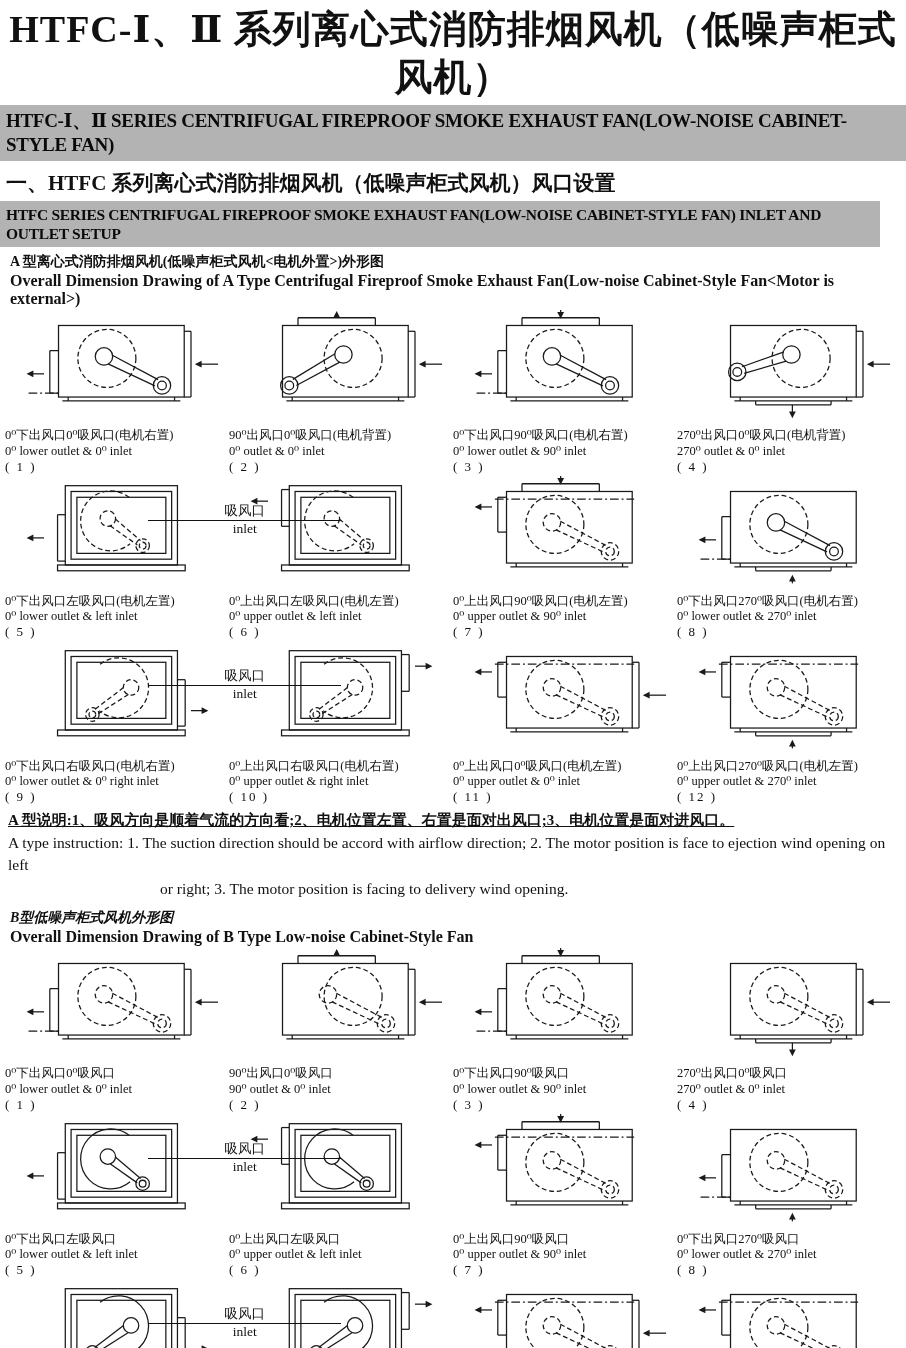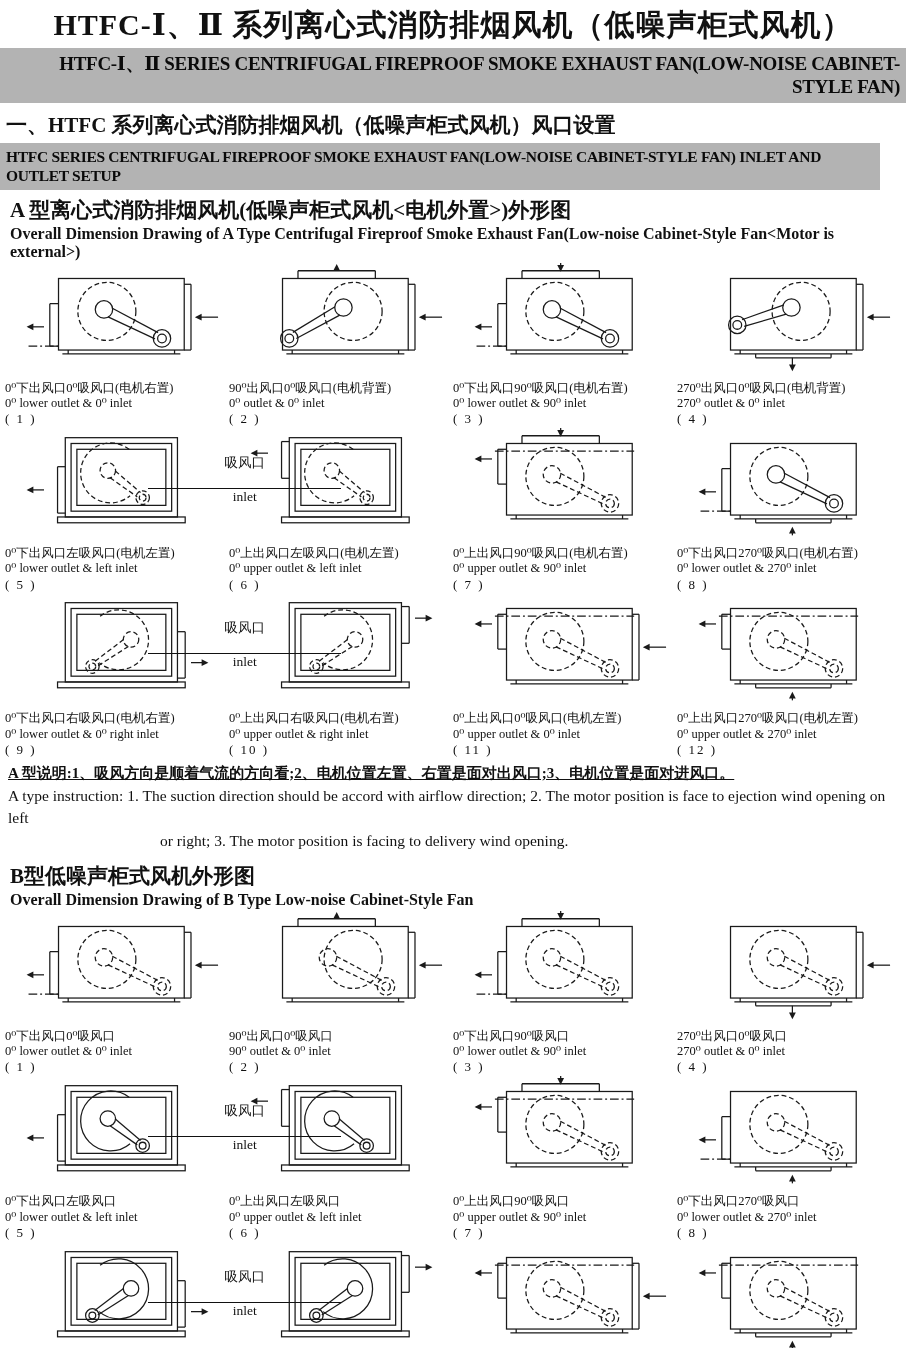--- a/index.html
+++ b/index.html
@@ -1,45 +1,45 @@
 <!DOCTYPE html>
 <html><head>
 <meta charset="utf-8">
 <style>
   html,body{margin:0;padding:0;background:#ffffff;}
   body{width:906px;height:1348px;overflow:hidden;color:#111;
        font-family:"Liberation Serif","DejaVu Serif",serif;}
   .page{width:906px;height:1348px;position:relative;}
-  .main-title{font-size:30px;font-weight:bold;text-align:center;
+  .main-title{font-size:38px;font-weight:bold;text-align:center;
       margin:6px 4px 4px 4px;letter-spacing:1px;line-height:1.25;}
   .banner{background:#b3b3b3;color:#0a0a0a;font-weight:bold;
       padding:4px 6px;line-height:1.25;letter-spacing:-0.3px;}
-  .banner.b1{font-size:19px;margin:2px 0 4px 0;text-align:right;}
+  .banner.b1{font-size:19px;margin:2px 0 4px 0;text-align:left;}
   .banner.b2{font-size:15.5px;width:868px;margin:2px 0 6px 0;text-align:left;}
   .sec1-heading{font-size:21px;font-weight:bold;margin:8px 12px 4px 6px;}
-  .sec-title-cn{font-size:21px;font-weight:bold;margin:4px 0 0 10px;}
+  .sec-title-cn{font-size:14px;font-weight:bold;margin:4px 0 0 10px;}
   .sec-title-en{font-size:16px;margin:1px 0 2px 10px;font-weight:bold;}
   .fan-grid{width:896px;margin:0 auto;}
   .fan-row{display:grid;grid-template-columns:repeat(4,1fr);
       position:relative;margin-bottom:1px;}
   .fan-cell{text-align:left;}
   .fig svg{display:block;margin:0 auto;}
   .cap{font-size:12.5px;line-height:1.22;white-space:nowrap;}
   .cap.cn{font-size:12.5px;}
   .cap.en{font-size:12.5px;}
   .cap.num{font-size:13px;letter-spacing:2px;}
   .inlet-overlay{position:absolute;left:16%;width:21.5%;top:26px;pointer-events:none;}
   .inlet-overlay .cnl{display:block;text-align:center;font-size:13.5px;
-      border-bottom:1.3px solid #111;padding-bottom:16px;}
+      border-bottom:1.3px solid #111;padding-bottom:0;}
   .inlet-overlay .enl{display:block;text-align:center;font-size:13.5px;}
   .note-cn{font-size:15px;font-weight:bold;text-decoration:underline;
       margin:6px 0 2px 8px;}
   .note-en{font-size:15.5px;margin:2px 0 0 8px;line-height:1.4;}
   .note-en.l2{margin-left:160px;}
-  .secb{margin-top:10px;}
+  .secb{margin-top:10px;font-style:italic;}
 </style>
 </head>
 <body>
 
 <div class="page">
 
   <div class="main-title">HTFC-Ⅰ、Ⅱ 系列离心式消防排烟风机（低噪声柜式风机）</div>
 
   <div class="banner b1">HTFC-Ⅰ、Ⅱ SERIES CENTRIFUGAL FIREPROOF SMOKE EXHAUST FAN(LOW-NOISE CABINET-STYLE FAN)</div>
 
@@ -239,21 +239,21 @@
               <line x1="36" y1="22" x2="36" y2="58" stroke="#1a1a1a" fill="none" stroke-width="1.3"></line>
               <line x1="30" y1="32" x2="14" y2="32" stroke="#1a1a1a" fill="none" stroke-width="1.3"></line>
               <polygon points="12,32 19,28.5 19,35.5" fill="#1a1a1a"></polygon>
               <line x1="61" y1="8" x2="141" y2="8" stroke="#1a1a1a" fill="none" stroke-width="1.3"></line>
               <line x1="61" y1="8" x2="61" y2="16" stroke="#1a1a1a" fill="none" stroke-width="1.3"></line>
               <line x1="141" y1="8" x2="141" y2="16" stroke="#1a1a1a" fill="none" stroke-width="1.3"></line>
               <line x1="101" y1="0" x2="101" y2="5" stroke="#1a1a1a" fill="none" stroke-width="1.3"></line>
               <polygon points="101,9 97.5,2 104.5,2" fill="#1a1a1a"></polygon>
             </svg>
           </div>
-          <div class="cap cn">0⁰上出风口90⁰吸风口(电机右置)</div>
+          <div class="cap cn">0⁰上出风口90⁰吸风口(电机左置)</div>
           <div class="cap en">0⁰ upper outlet &amp; 90⁰ inlet</div>
           <div class="cap num">( 7 )</div>
         </div>
         <div class="fan-cell">
           <div class="fig">
             <svg viewBox="0 0 212 122" width="205" height="118" xmlns="http://www.w3.org/2000/svg">
               <rect x="45" y="16" width="130" height="74" stroke="#1a1a1a" fill="none" stroke-width="1.3"></rect>
               <line x1="55" y1="90" x2="55" y2="94" stroke="#1a1a1a" fill="none" stroke-width="1.3"></line>
               <line x1="165" y1="90" x2="165" y2="94" stroke="#1a1a1a" fill="none" stroke-width="1.3"></line>
               <line x1="49" y1="94" x2="171" y2="94" stroke="#1a1a1a" fill="none" stroke-width="1.3"></line>

